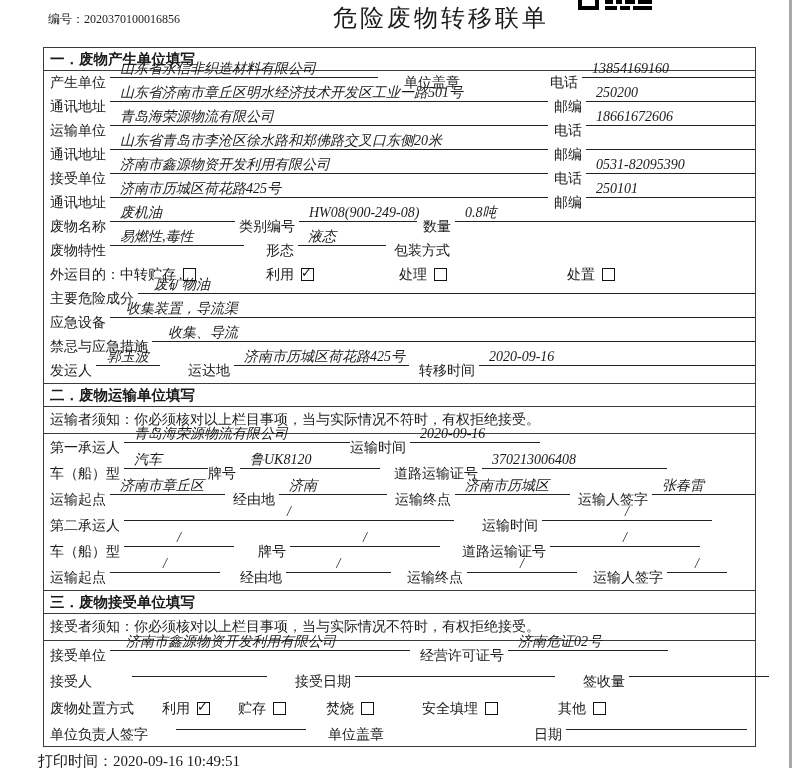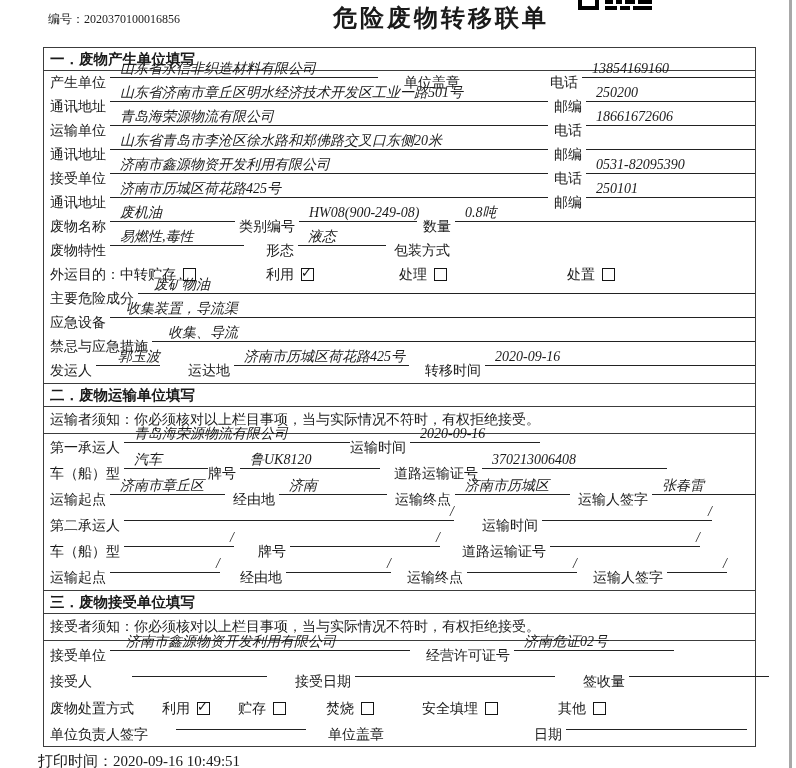--- a/index.html
+++ b/index.html
@@ -1,42 +1,42 @@
 <!DOCTYPE html>
 <html><head>
 <meta charset="utf-8">
 <style>
   html,body{margin:0;padding:0;}
   body{
     width:796px;height:768px;background:#ffffff;overflow:hidden;position:relative;
     font-family:"Liberation Serif","DejaVu Serif",serif;color:#1a1a1a;
   }
   .hdr-serial{position:absolute;left:48px;top:11px;font-size:12px;white-space:nowrap;}
-  .hdr-title{position:absolute;left:333px;top:2px;font-size:24px;font-weight:700;letter-spacing:3px;white-space:nowrap;}
+  .hdr-title{position:absolute;left:333px;top:2px;font-size:24px;font-weight:400;letter-spacing:3px;white-space:nowrap;}
   .qr{position:absolute;left:578px;top:0;}
   .edge{position:absolute;left:789px;top:0;width:2.5px;height:768px;background:#a8a8a8;}
   .box{position:absolute;left:43px;top:47px;width:713px;height:700px;border:1.5px solid #3c3c3c;box-sizing:border-box;}
   .sec-h{height:22px;border-bottom:1px solid #3c3c3c;font-weight:700;font-size:14.5px;display:flex;align-items:center;padding-left:6px;}
   .sec-h.bt{border-top:1px solid #3c3c3c;}
   .notice{height:26px;border-bottom:1px solid #3c3c3c;font-size:14px;display:flex;align-items:center;padding-left:6px;}
   .row{display:flex;align-items:flex-end;padding-left:6px;font-size:14px;box-sizing:border-box;}
   .s1 .row{height:24px;}
   .s2 .row{height:26px;}
   .s3 .row{height:26.5px;}
   .lbl{white-space:nowrap;padding-bottom:3px;flex:none;}
   .val{border-bottom:1px solid #222;height:18px;line-height:18px;margin:0 0 17px 4px;
        padding:0 4px 0 10px;white-space:nowrap;box-sizing:border-box;flex:none;font-style:italic;}
   .fill{flex:1 1 auto;}
-  .c{text-align:right;padding:0;}
+  .c{text-align:center;padding:0;}
   .cb{width:11px;height:11px;border:1.5px solid #141414;margin:0 0 6px 7px;position:relative;flex:none;box-sizing:content-box;}
   .cb.checked::before{content:"\2713";position:absolute;left:-1px;top:-4px;font-size:13px;font-weight:700;
        font-family:"DejaVu Sans",sans-serif;color:#111;}
   .footer{position:absolute;left:38px;top:752px;font-size:15px;white-space:nowrap;}
   
-  .ml4{margin-left:4px}.ml6{margin-left:6px}.ml8{margin-left:8px}.ml10{margin-left:16px}
+  .ml4{margin-left:4px}.ml6{margin-left:6px}.ml8{margin-left:8px}.ml10{margin-left:10px}
   .ml12{}.ml14{margin-left:14px}.ml16{margin-left:16px}.ml20{margin-left:20px}
   .ml22{margin-left:22px}.ml24{margin-left:24px}.ml26{margin-left:26px}.ml28{margin-left:28px}
   .ml40{margin-left:40px}.ml48{margin-left:48px}.ml60{margin-left:60px}.ml70{margin-left:70px}
   .ml85{margin-left:85px}.ml90{margin-left:90px}.ml120{margin-left:120px}.ml150{margin-left:150px}
   .pl16{padding-left:16px}
 </style>
 </head>
 <body>
 
 <div class="hdr-serial"><span>编号：</span><span>2020370100016856</span></div>

